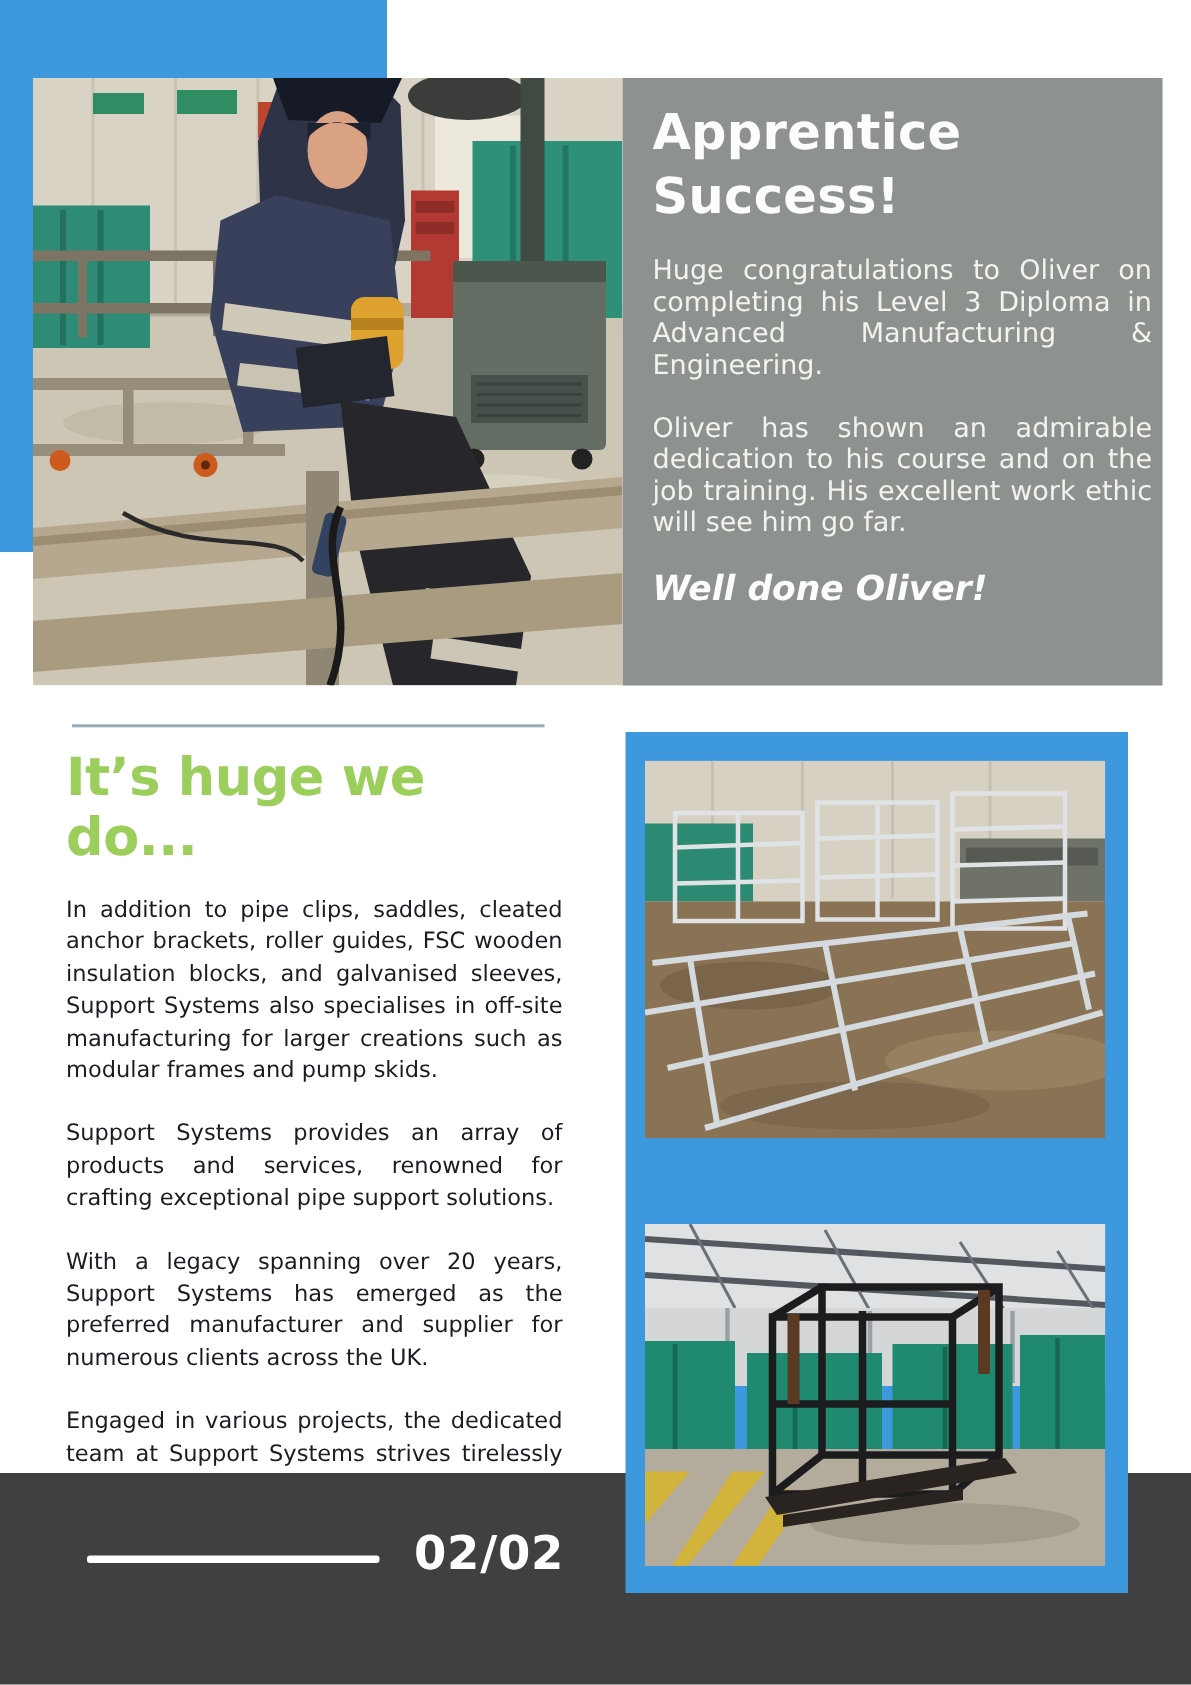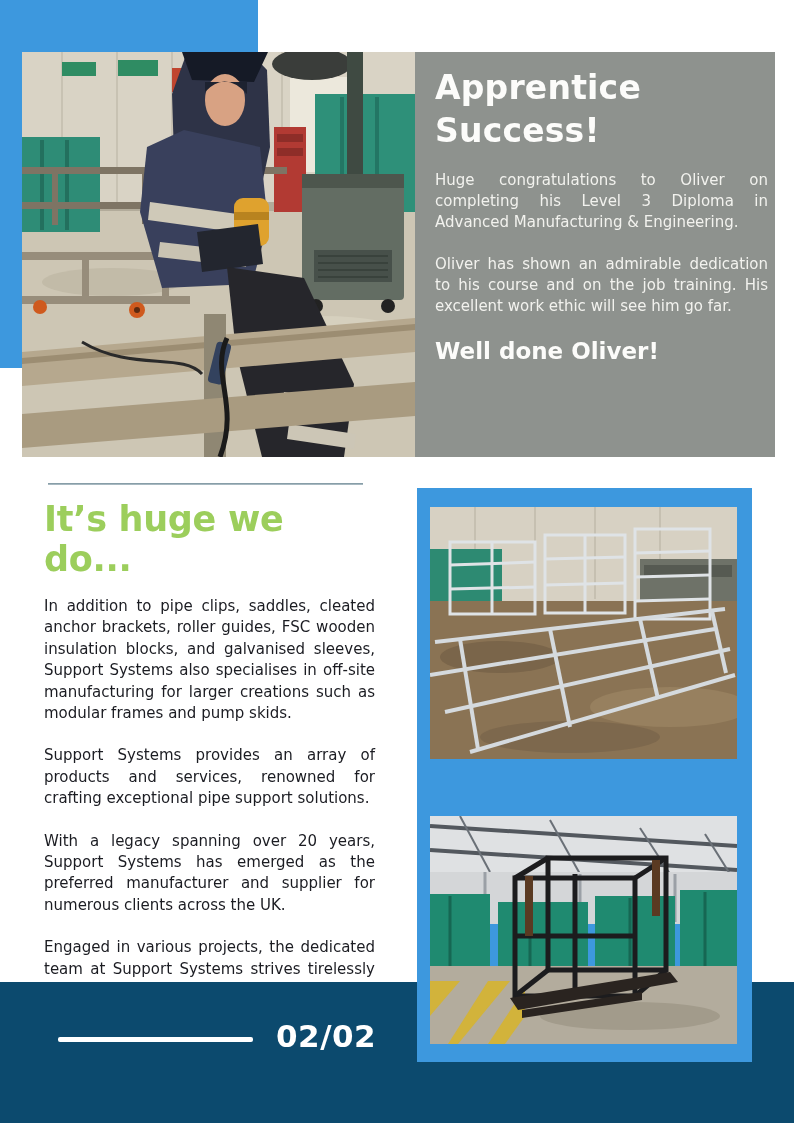--- a/index.html
+++ b/index.html
@@ -33,29 +33,30 @@
   }
   .grey-panel h1 {
     font-size: 33px;
     line-height: 43px;
     font-weight: 800;
     color: #FCFCFA;
     letter-spacing: 0.2px;
     margin-bottom: 18px;
   }
   .grey-panel p.body {
-    font-size: 15px;
+    font-size: 18px;
     line-height: 21px;
     text-align: justify;
     margin-bottom: 21px;
     color: #F2F2EE;
   }
   .grey-panel p.closing {
     font-size: 23px;
     font-weight: 800;
+    font-style: italic;
     color: #FCFCFA;
     margin-top: 12px;
   }
 
   
   .about-col {
     left: 44px; top: 483px; width: 331px;
     color: #1B1C22;
   }
   .rule {
@@ -88,21 +89,21 @@
     background: #3D98DE;
     z-index: 3;
   }
   .gallery-photo { position: absolute; left: 13px; width: 307px; overflow: hidden; }
   .gallery-photo.first  { top: 19px;  height: 252px; }
   .gallery-photo.second { top: 328px; height: 228px; }
 
   
   .footer {
     left: 0; top: 982px; width: 794px; height: 141px;
-    background: #0c4a6e;
+    background: #404040;
     z-index: 1;
     text-align: center;
   }
   .footer-line {
     position: absolute;
     left: 58px; top: 55px;
     width: 195px; height: 5px;
     background: #ffffff;
     border-radius: 2px;
   }

